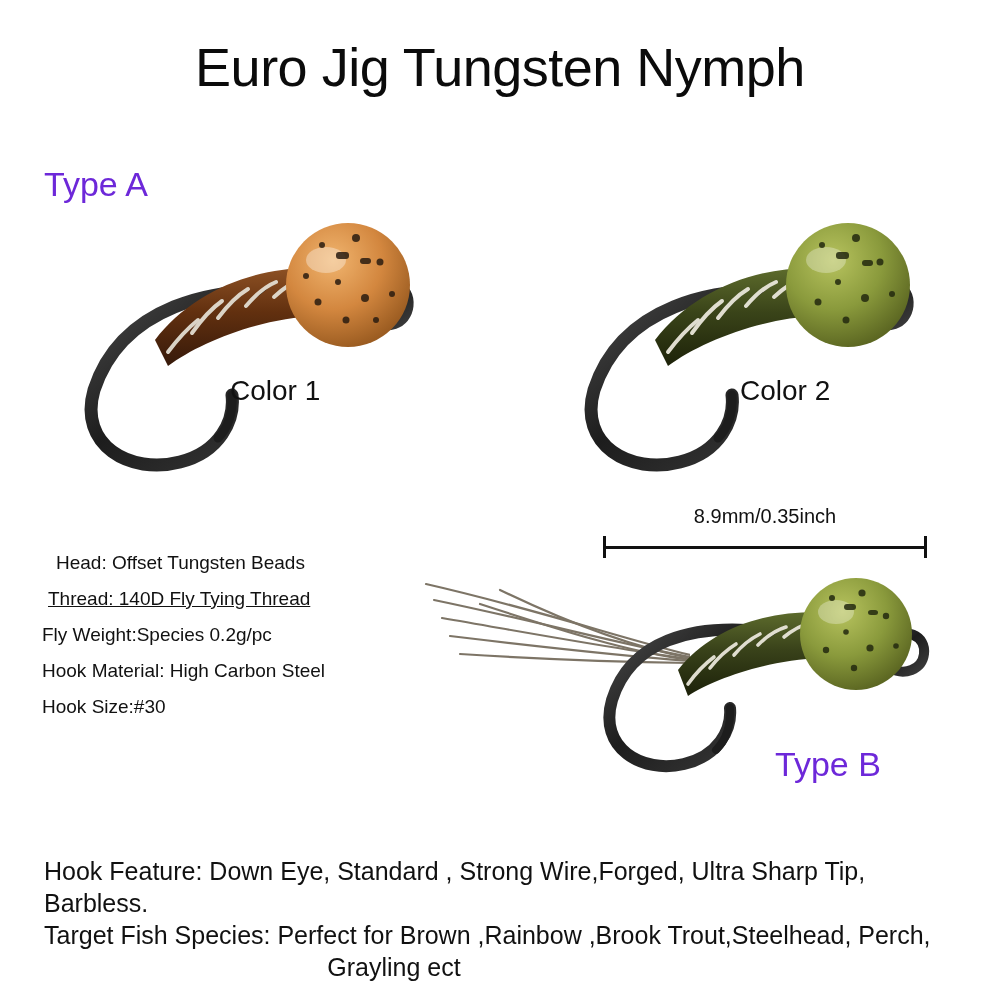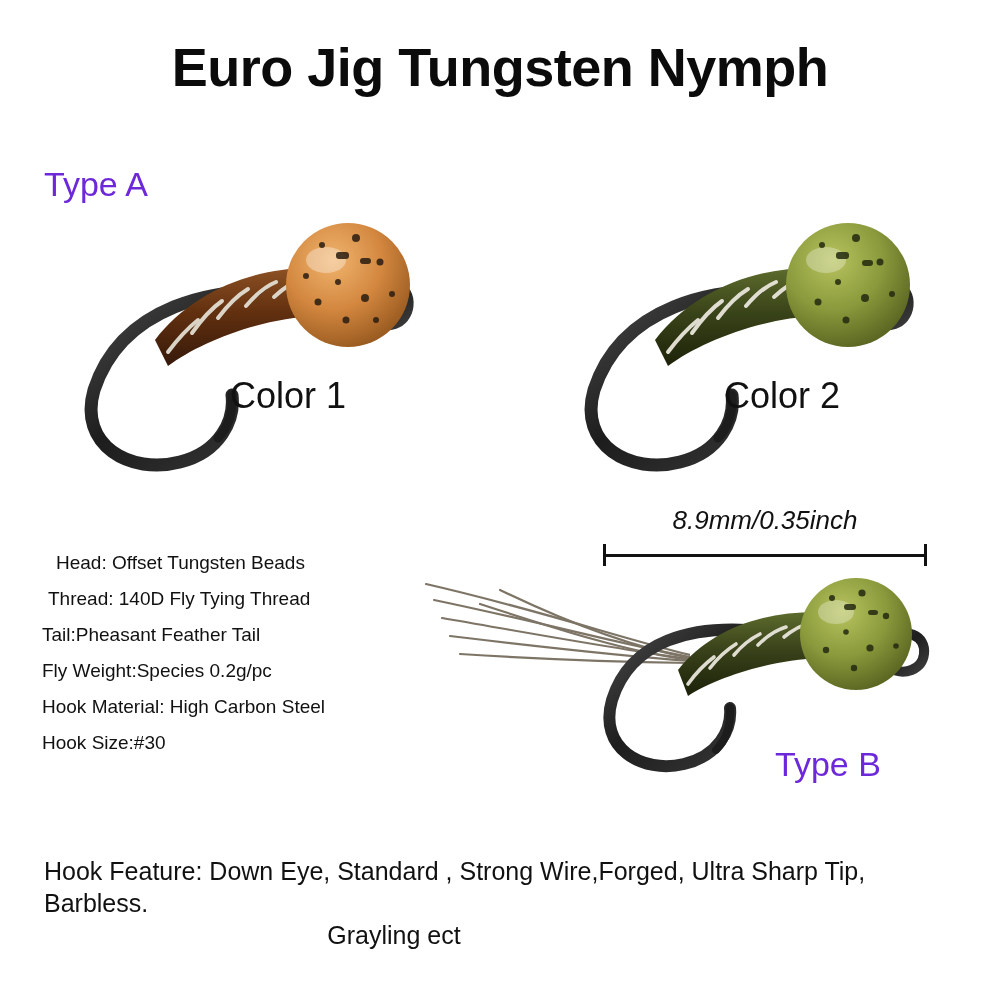--- a/index.html
+++ b/index.html
@@ -16,55 +16,54 @@
     color: #111111;
   }
 
   #page-title {
     position: absolute;
     top: 36px;
     left: 0;
     width: 1000px;
     text-align: center;
     font-size: 54px;
-    font-weight: bold;
+    font-weight: normal;
     letter-spacing: -0.5px;
     color: #0b0b0b;
   }
 
   .type-label {
     position: absolute;
     font-size: 34px;
     color: #6d28d9;
   }
   #type-a-label { top: 165px; left: 44px; }
   #type-b-label { top: 745px; left: 775px; }
 
   .color-label {
     position: absolute;
-    font-size: 36px;
+    font-size: 28px;
     color: #111;
     text-align: right;
   }
   #color-1-label { top: 375px; left: 230px; }
-  #color-2-label { top: 375px; left: 724px; }
+  #color-2-label { top: 375px; left: 740px; }
 
   
   #measure-block {
     position: absolute;
     top: 505px;
     left: 600px;
     width: 330px;
   }
   #measure-text {
     text-align: center;
-    font-size: 26px;
+    font-size: 20px;
     color: #111;
     margin-bottom: 8px;
-    font-style: italic;
   }
   #measure-bar {
     position: relative;
     height: 22px;
   }
   #measure-bar .line {
     position: absolute;
     top: 10px;
     left: 4px;
     right: 4px;
@@ -88,21 +87,21 @@
     left: 42px;
     width: 520px;
   }
   #spec-list .spec-line {
     font-size: 19px;
     line-height: 36px;
     color: #111;
     white-space: nowrap;
   }
   #spec-list .spec-line.indent-1 { padding-left: 14px; }
-  #spec-list .spec-line.indent-2 { padding-left: 6px; }
+  #spec-list .spec-line.indent-2 { padding-left: 6px; text-decoration: underline; }
 
   #bottom-notes {
     position: absolute;
     top: 855px;
     left: 44px;
     width: 920px;
   }
   #bottom-notes .note-line {
     font-size: 25px;
     line-height: 32px;
@@ -304,22 +303,22 @@
       <rect x="308" y="50" width="10" height="5" rx="3"></rect>
     </g>
   </svg>
 </div>
 
 <div id="type-b-label" class="type-label">Type B</div>
 
 <div id="spec-list">
   <div class="spec-line indent-1">Head: Offset Tungsten Beads</div>
   <div class="spec-line indent-2">Thread: 140D Fly Tying Thread</div>
-  <div class="spec-line">Tail:Pheasant Feather Tail</div>
   <div class="spec-line">Fly Weight:Species 0.2g/pc</div>
   <div class="spec-line">Hook Material: High Carbon Steel</div>
   <div class="spec-line">Hook Size:#30</div>
 </div>
 
 <div id="bottom-notes">
   <div class="note-line">Hook Feature: Down Eye, Standard , Strong Wire,Forged, Ultra Sharp Tip, Barbless.</div>
+  <div class="note-line">Target Fish Species: Perfect for Brown ,Rainbow ,Brook Trout,Steelhead, Perch,</div>
   <div class="note-line center">Grayling ect</div>
 </div>
 
 </body></html>

